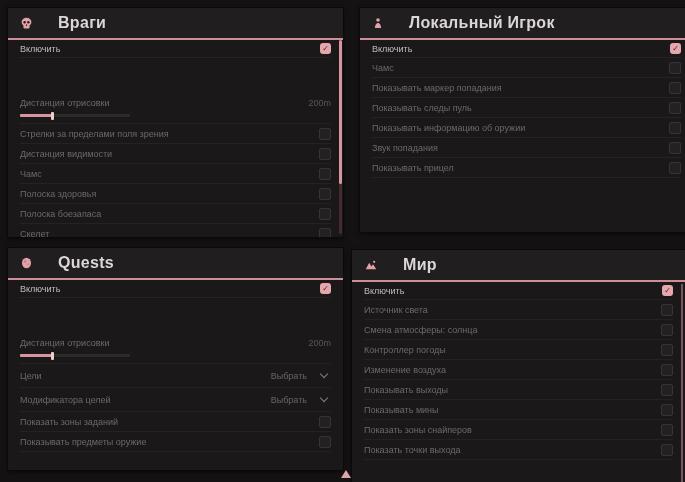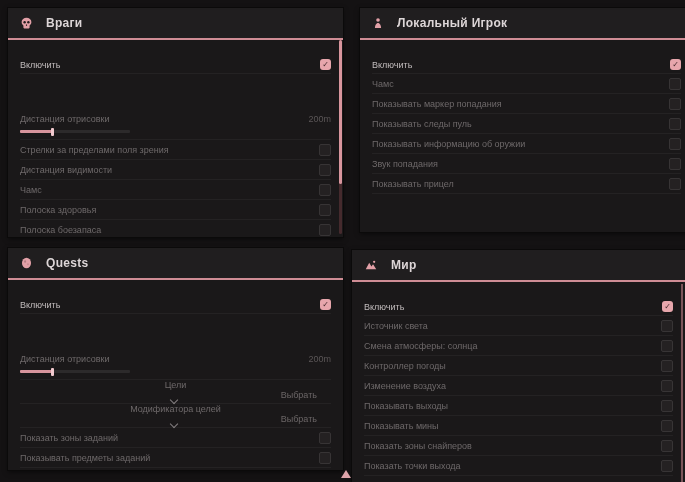--- a/index.html
+++ b/index.html
@@ -5,27 +5,27 @@
   html,body{margin:0;padding:0;background:#131112;width:685px;height:482px;overflow:hidden;
     font-family:"Liberation Sans","DejaVu Sans",sans-serif;-webkit-font-smoothing:antialiased;}
   #stage{position:relative;width:685px;height:482px;background:#141213;}
   .panel{position:absolute;background:#1a1819;box-shadow:0 0 0 1px #0b0a0a,0 2px 5px rgba(0,0,0,.55);overflow:hidden;}
   .p0{left:8px;top:8px;width:335px;height:229px;}
   .p1{left:360px;top:8px;width:333px;height:224px;}
   .p2{left:8px;top:248px;width:335px;height:222px;}
   .p3{left:352px;top:250px;width:333px;height:236px;}
   .phead{height:30px;background:#201e1f;display:flex;align-items:center;gap:9px;padding:0 12px;
     border-bottom:2px solid #cf8d95;}
-  .phead h2{margin:4px;font-size:12px;font-weight:bold;color:#ddd6d7;letter-spacing:.3px;}
+  .phead h2{margin:16px;font-size:16px;font-weight:bold;color:#ddd6d7;letter-spacing:.3px;}
   .picon{display:flex;align-items:center;}
-  .pbody{display:flex;flex-direction:column;padding:16px 12px;text-align:right;}
+  .pbody{display:flex;flex-direction:column;padding:0 12px;text-align:right;}
   .row{display:flex;align-items:center;flex:none;height:19px;border-bottom:1px solid #242223;position:relative;}
   .row-first{height:17px;}
   .r-slider{height:29px;display:block;margin-top:36px;}
-  .r-dropdown{height:23px;flex-direction:column;}
+  .r-dropdown{height:23px;}
   .lbl{font-size:9px;color:#6e696a;white-space:nowrap;}
   .lbl.bright{color:#c2bcbd;}
   .val{font-size:9px;color:#5b5657;}
   .ddval{font-size:9px;color:#6b6667;margin-left:auto;margin-right:14px;}
   .chev{width:5px;height:5px;border-left:1px solid #847f80;border-bottom:1px solid #847f80;
     transform:rotate(-45deg);margin-right:4px;margin-top:-3px;}
   .cb{margin-left:auto;width:10px;height:10px;border-radius:2px;background:#242122;border:1px solid #373435;
     display:flex;align-items:center;justify-content:center;flex:none;}
   .cb.on{width:11px;height:11px;border:none;background:#e7a6ac;color:#43282c;font-size:8px;font-weight:bold;border-radius:3px;}
   .sl-top{display:flex;align-items:center;justify-content:space-between;height:14px;padding-top:2px;}
@@ -186,21 +186,21 @@
         <div class="row r-dropdown">
           <span class="lbl">Модификатора целей</span>
           <span class="ddval">Выбрать</span>
           <span class="chev"></span>
         </div>
         <div class="row r-toggle">
           <span class="lbl">Показать зоны заданий</span>
           <span class="cb"></span>
         </div>
         <div class="row r-toggle">
-          <span class="lbl">Показывать предметы заданий</span>
+          <span class="lbl">Показывать предметы оружие</span>
           <span class="cb"></span>
         </div>
       </div>
   </section>
 
   <section class="panel p3">
     <header class="phead">
       <span class="picon">
         <svg viewBox="0 0 16 16" width="14" height="12">
             <path d="M1 13.5 5.6 5l3 5.1 2.1-3.1 4.3 6.5z" fill="#e2a0a7"></path>

